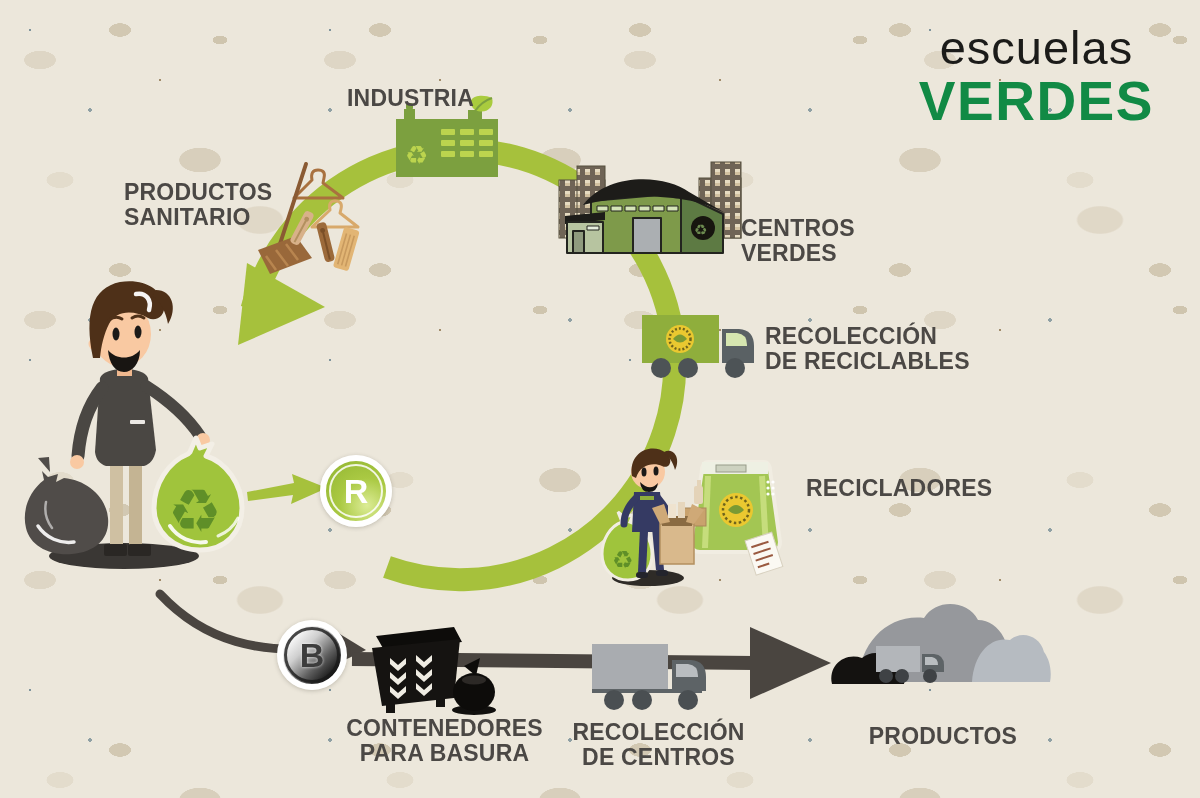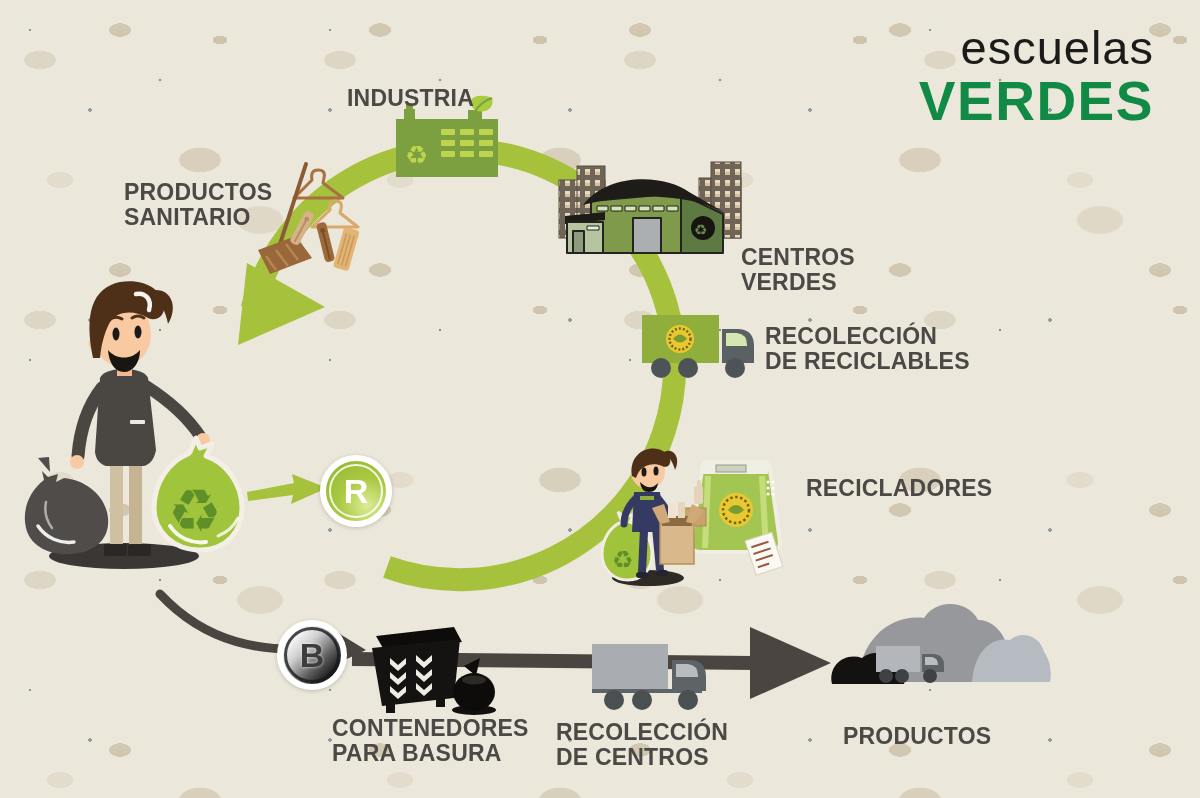--- a/index.html
+++ b/index.html
@@ -15,27 +15,27 @@
       radial-gradient(circle 3px  at 90px 110px,       #8fa0a4 55%, transparent 62%),
       radial-gradient(circle 2px  at 30px 30px,        #7e939b 55%, transparent 62%),
       radial-gradient(circle 2px  at 160px 80px,       #a08b6a 55%, transparent 62%),
       radial-gradient(ellipse 12px 7px at 220px 40px,  #cfc5ae 60%, transparent 62%),
       radial-gradient(ellipse 40px 24px at 260px 220px,#e0d8c7 55%, transparent 60%);
     background-size:300px 260px,360px 320px,260px 240px,340px 300px,240px 210px,300px 330px,280px 250px,320px 270px,420px 380px;
   }
   .abs{position:absolute;}
   svg{display:block;overflow:visible;}
   
-  .logo{position:absolute;top:24px;right:46px;text-align:right;}
+  .logo{position:absolute;top:24px;right:46px;text-align:center;}
   .logo .word1{display:block;font-weight:400;font-size:47px;line-height:1;color:#1b1b19;letter-spacing:1px;}
   .logo .word2{display:block;font-weight:800;font-size:55px;line-height:1;color:#118a45;letter-spacing:1.5px;margin-top:3px;}
   
   .label{position:absolute;font-weight:700;font-size:23px;line-height:1.1;color:#4b4845;letter-spacing:.2px;}
   .label span{display:block;}
-  .label.center{}
+  .label.center{text-align:center;}
   
   .badge{position:absolute;border-radius:50%;border:6px solid #ffffff;
          display:flex;align-items:center;justify-content:center;
          box-shadow:0 1px 4px rgba(60,55,45,.25);}
   .badge-r{left:320px;top:455px;width:60px;height:60px;
     background:radial-gradient(circle at 68% 74%, #dcec96 0%, #aac943 45%, #8fb32f 100%);}
   .badge-r::before{content:"";position:absolute;inset:3px;border:2px solid rgba(255,255,255,.85);border-radius:50%;}
   .badge-r .letter{font-size:34px;font-weight:800;color:#ffffff;z-index:1;}
   .badge-b{left:277px;top:620px;width:58px;height:58px;
     background:linear-gradient(135deg,#fdfdfd 16%,#cfcfcf 38%,#5c5c5c 64%,#0a0a0a 88%);}
@@ -316,21 +316,21 @@
     </g>
   </svg>
 
   <div class="label" style="left:347px;top:86px;">
     <span>INDUSTRIA</span>
   </div>
   <div class="label" style="left:124px;top:180px;">
     <span>PRODUCTOS</span>
     <span>SANITARIO</span>
   </div>
-  <div class="label" style="left:741px;top:216px;margin-top:29px;">
+  <div class="label" style="left:741px;top:216px;">
     <span>CENTROS</span>
     <span>VERDES</span>
   </div>
   <div class="label" style="left:765px;top:324px;">
     <span>RECOLECCIÓN</span>
     <span>DE RECICLABLES</span>
   </div>
   <div class="label" style="left:806px;top:476px;">
     <span>RECICLADORES</span>
   </div>

